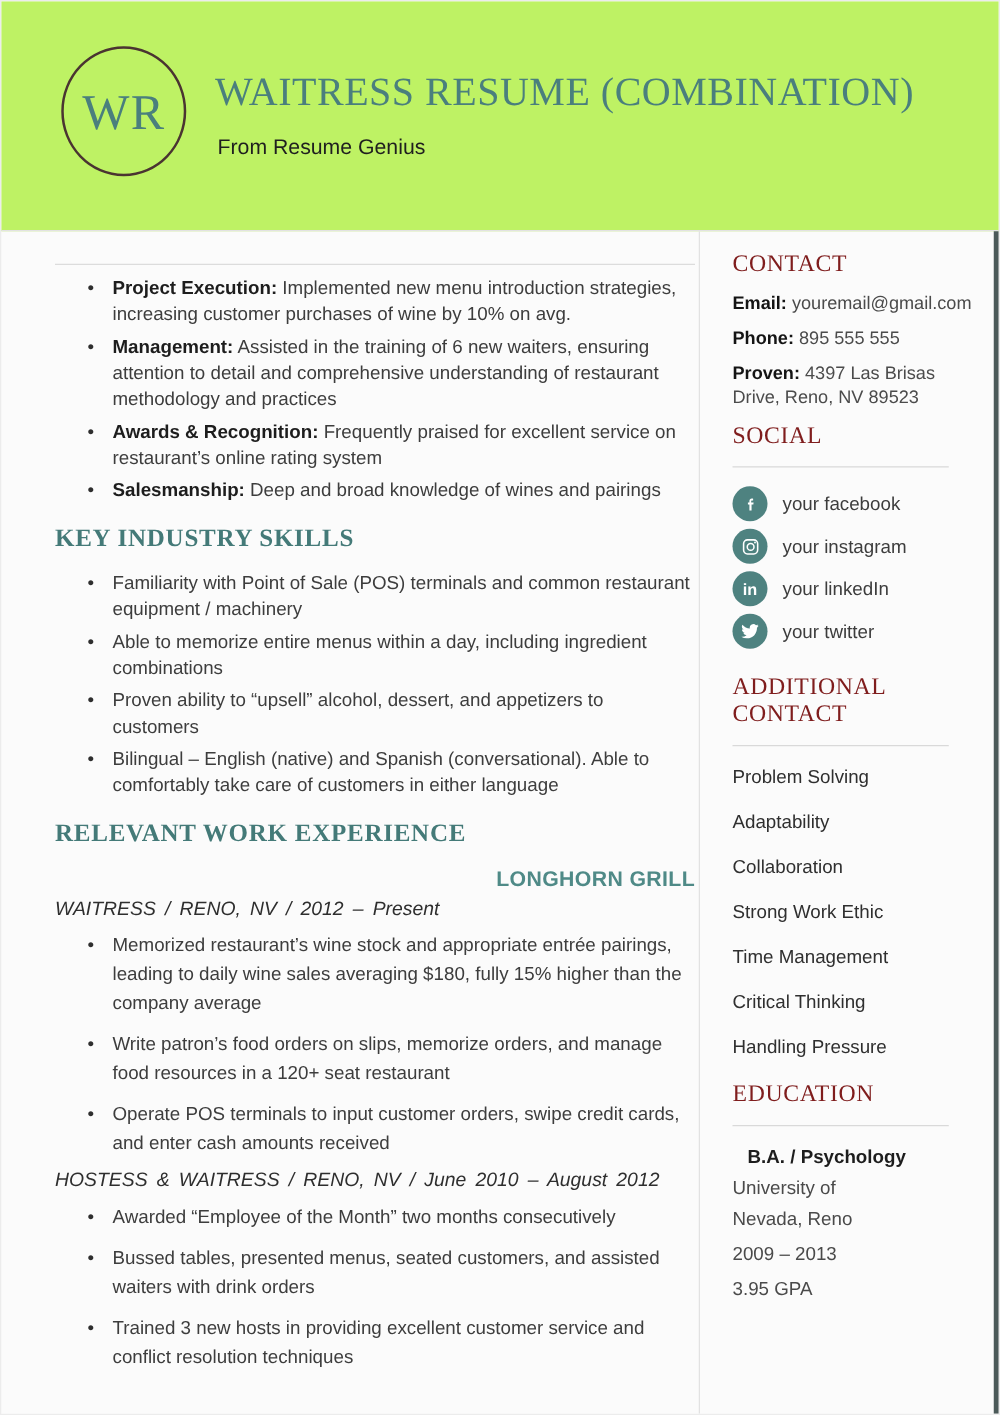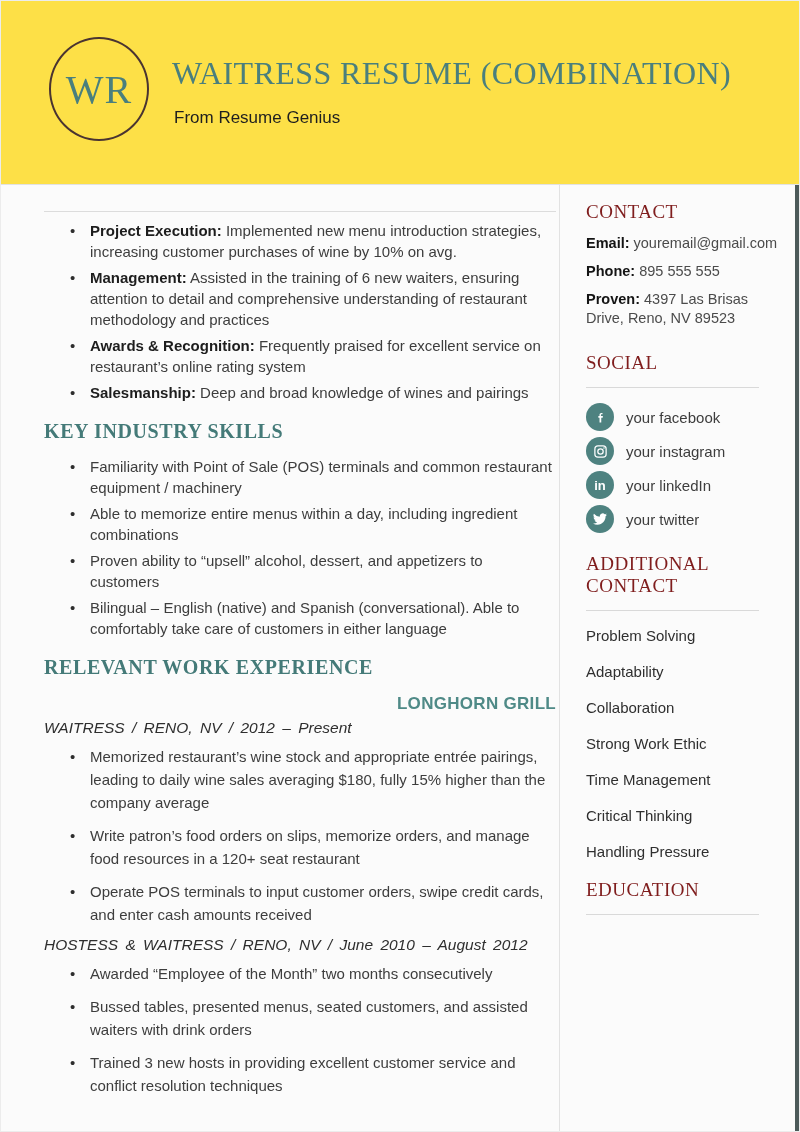--- a/index.html
+++ b/index.html
@@ -2,21 +2,21 @@
 <html><head>
 <meta charset="utf-8">
 <style>
   html,body { margin:0; padding:0; background:#ffffff; }
   .page {
     position:relative; width:800px; height:1132px; box-sizing:border-box;
     background:#fbfbfb; border:1px solid #ececec; overflow:hidden;
     font-family:"Liberation Sans", sans-serif; color:#3d3d3d;
   }
   
-  .header { position:absolute; top:0; left:0; right:0; height:183px; background:#fde047; border-bottom:1px solid #e2e2e2; }
+  .header { position:absolute; top:0; left:0; right:0; height:183px; background:#bef264; border-bottom:1px solid #e2e2e2; }
   .logo {
     position:absolute; left:48px; top:36px; width:100px; height:104px; box-sizing:border-box;
     border:2px solid #4a3431; border-radius:50%;
     display:flex; align-items:center; justify-content:center;
     font-family:"Liberation Serif", serif; font-size:40px; color:#4a7f7d; letter-spacing:1px;
   }
   .title {
     position:absolute; left:171px; top:54px; white-space:nowrap;
     font-family:"Liberation Serif", serif; font-size:32px; color:#4a7f7d; letter-spacing:0.4px;
   }
@@ -124,21 +124,21 @@
 
   <div class="sidebar">
 
     <h2 class="h-side">CONTACT</h2>
     <div style="margin-top:11px;">
       <div class="contact-item"><b>Email:</b> <span>youremail@gmail.com</span></div>
       <div class="contact-item"><b>Phone:</b> <span>895 555 555</span></div>
       <div class="contact-item"><b>Proven:</b> <span>4397 Las Brisas Drive, Reno, NV 89523</span></div>
     </div>
 
-    <h2 class="h-side" style="margin-top:24px;">SOCIAL</h2>
+    <h2 class="h-side" style="margin-top:10px;">SOCIAL</h2>
     <div class="side-rule"></div>
 
     <div class="social-list">
       <div class="social-row">
         <span class="social-icon">
           <svg viewBox="0 0 24 24" width="13" height="13">
               <path fill="#ffffff" d="M13.4 9.2h3l-.4 3.1h-2.6V21h-3.2v-8.7H8V9.2h2.2V7.1c0-2.3 1.4-3.6 3.5-3.6.9 0 1.7.1 2 .1v2.6h-1.4c-1.2 0-1.5.6-1.5 1.5v1.5z"></path>
             </svg>
         </span>
         <span class="social-label">your facebook</span>
@@ -176,16 +176,23 @@
       <div class="skill-item">Adaptability</div>
       <div class="skill-item">Collaboration</div>
       <div class="skill-item">Strong Work Ethic</div>
       <div class="skill-item">Time Management</div>
       <div class="skill-item">Critical Thinking</div>
       <div class="skill-item">Handling Pressure</div>
     </div>
 
     <h2 class="h-side" style="margin-top:12px;">EDUCATION</h2>
     <div class="side-rule"></div>
+    <div class="edu">
+      <div class="edu-degree">B.A. / Psychology</div>
+      <div class="edu-line">University of</div>
+      <div class="edu-line">Nevada, Reno</div>
+      <div class="edu-line" style="margin-top:11px;">2009 – 2013</div>
+      <div class="edu-line" style="margin-top:11px;">3.95 GPA</div>
+    </div>
 
   </div>
 
 </div>
 
 </body></html>

